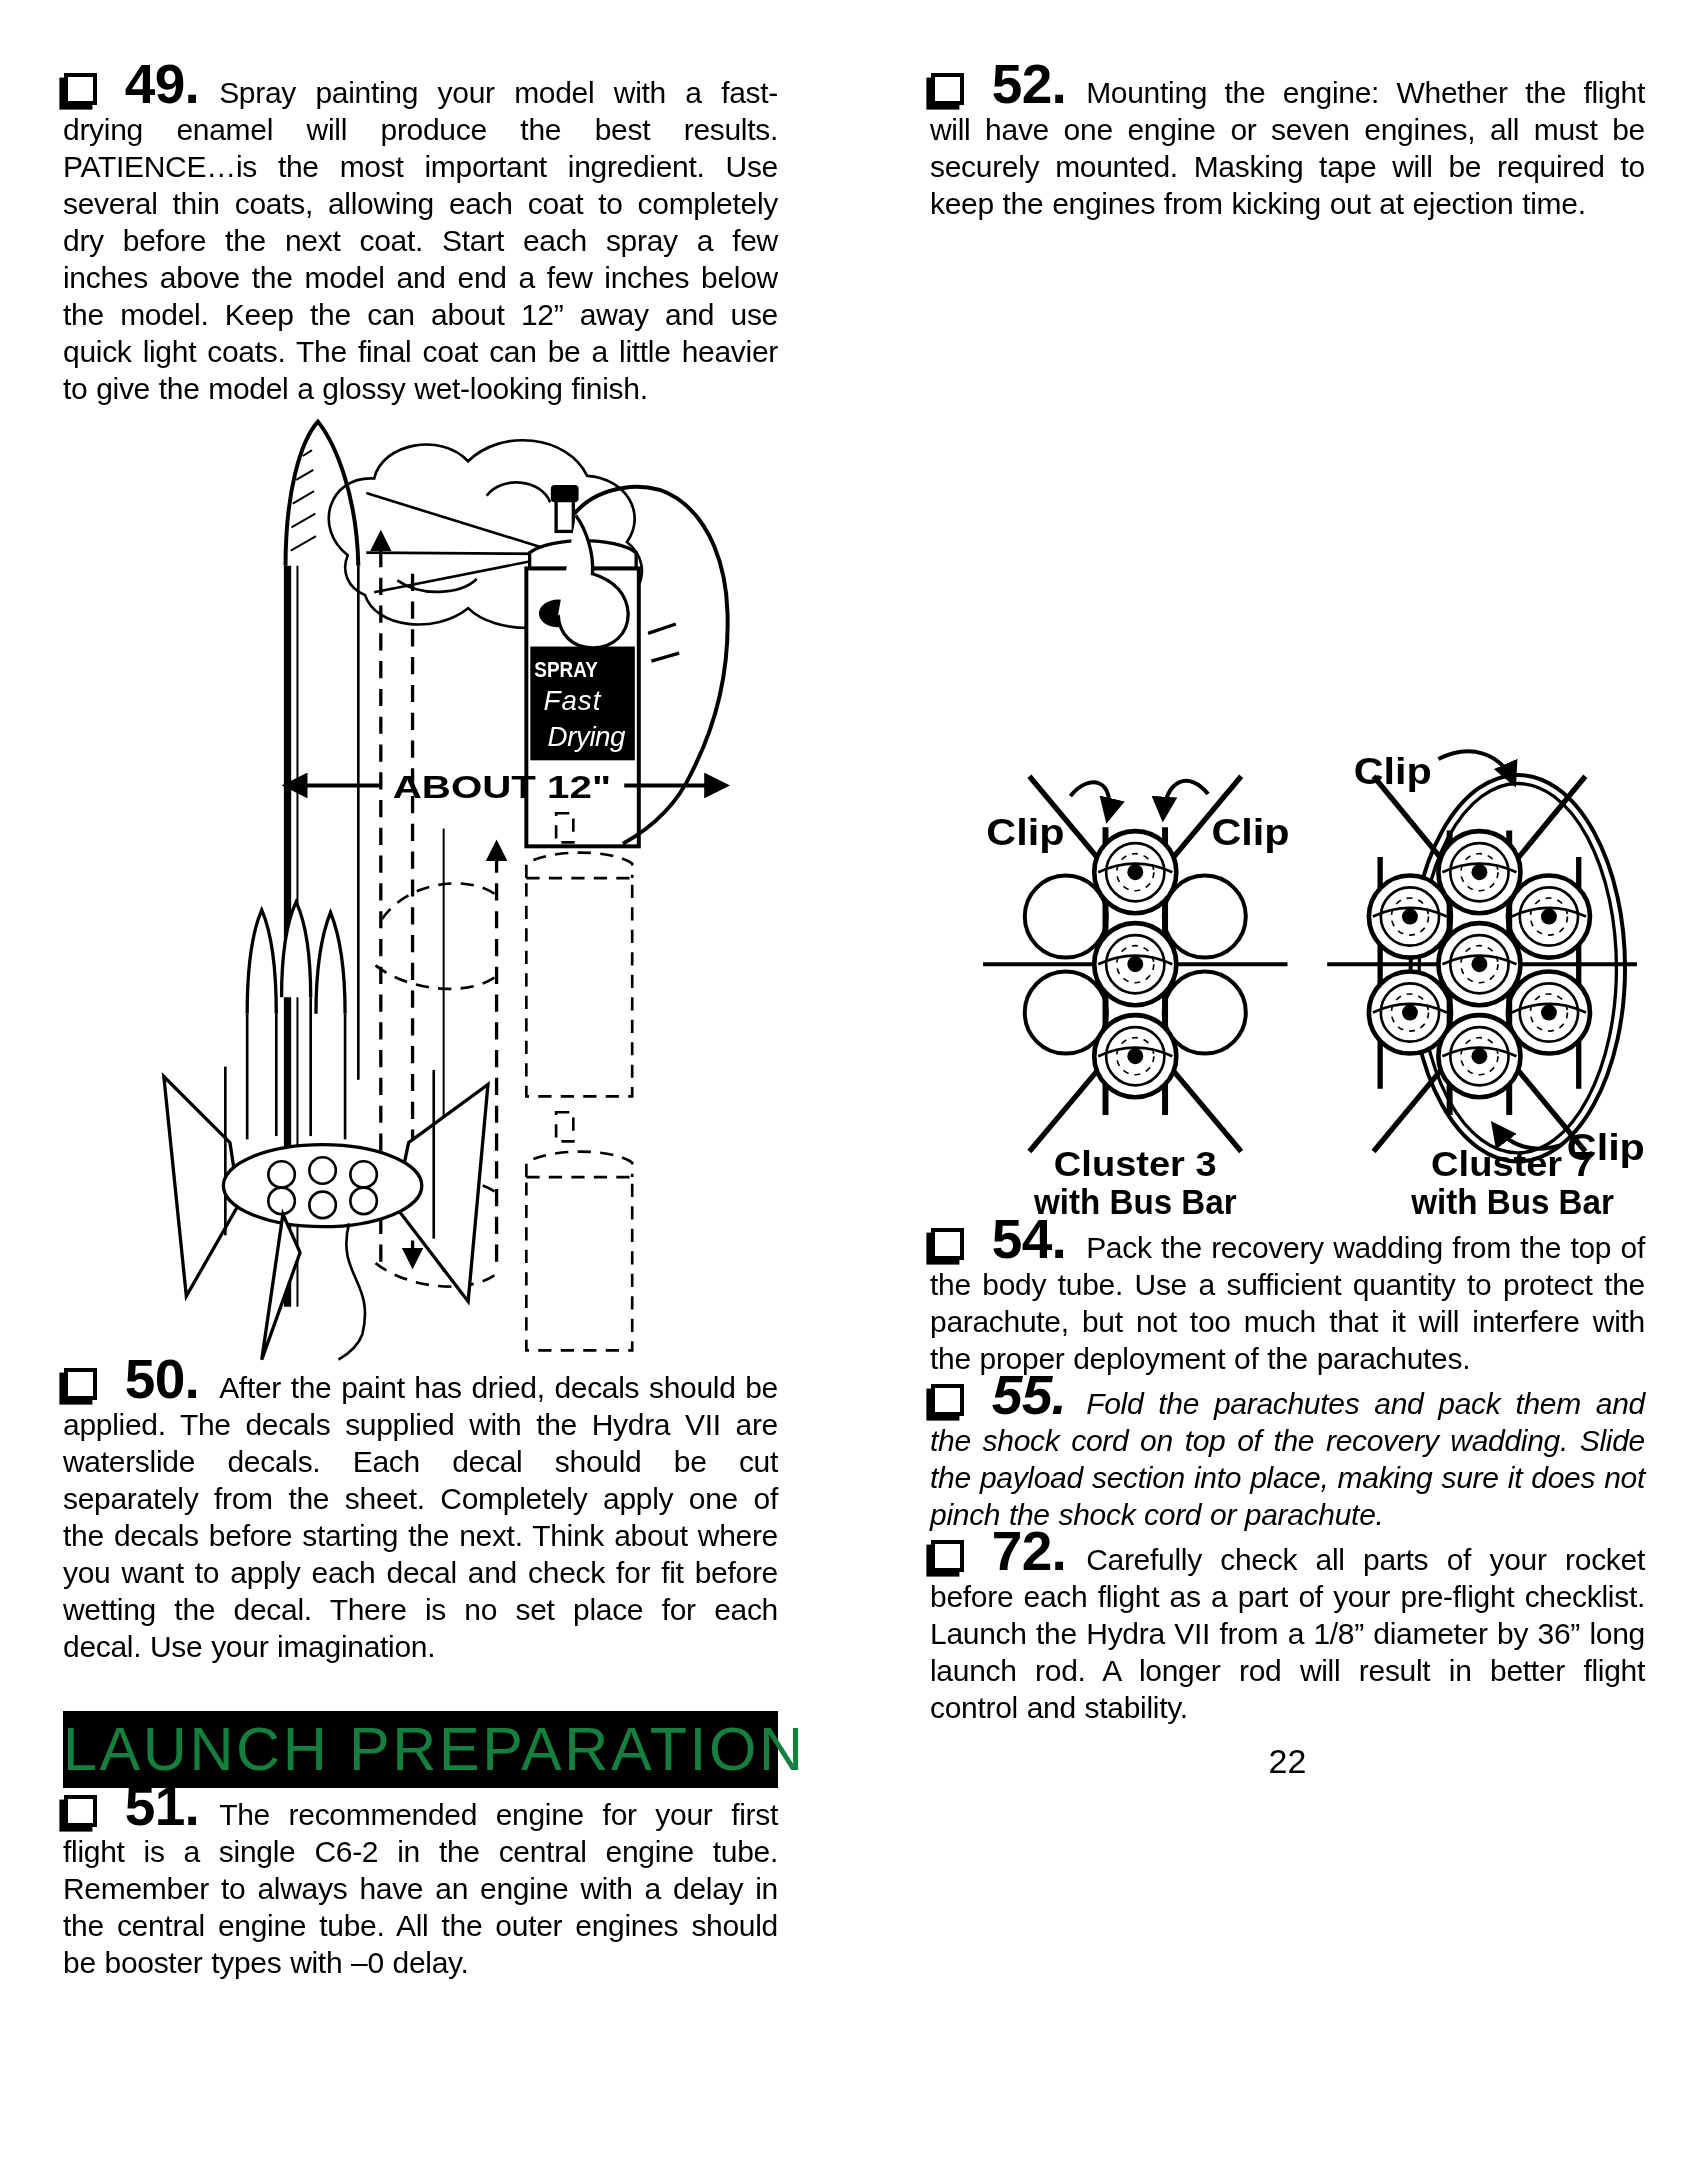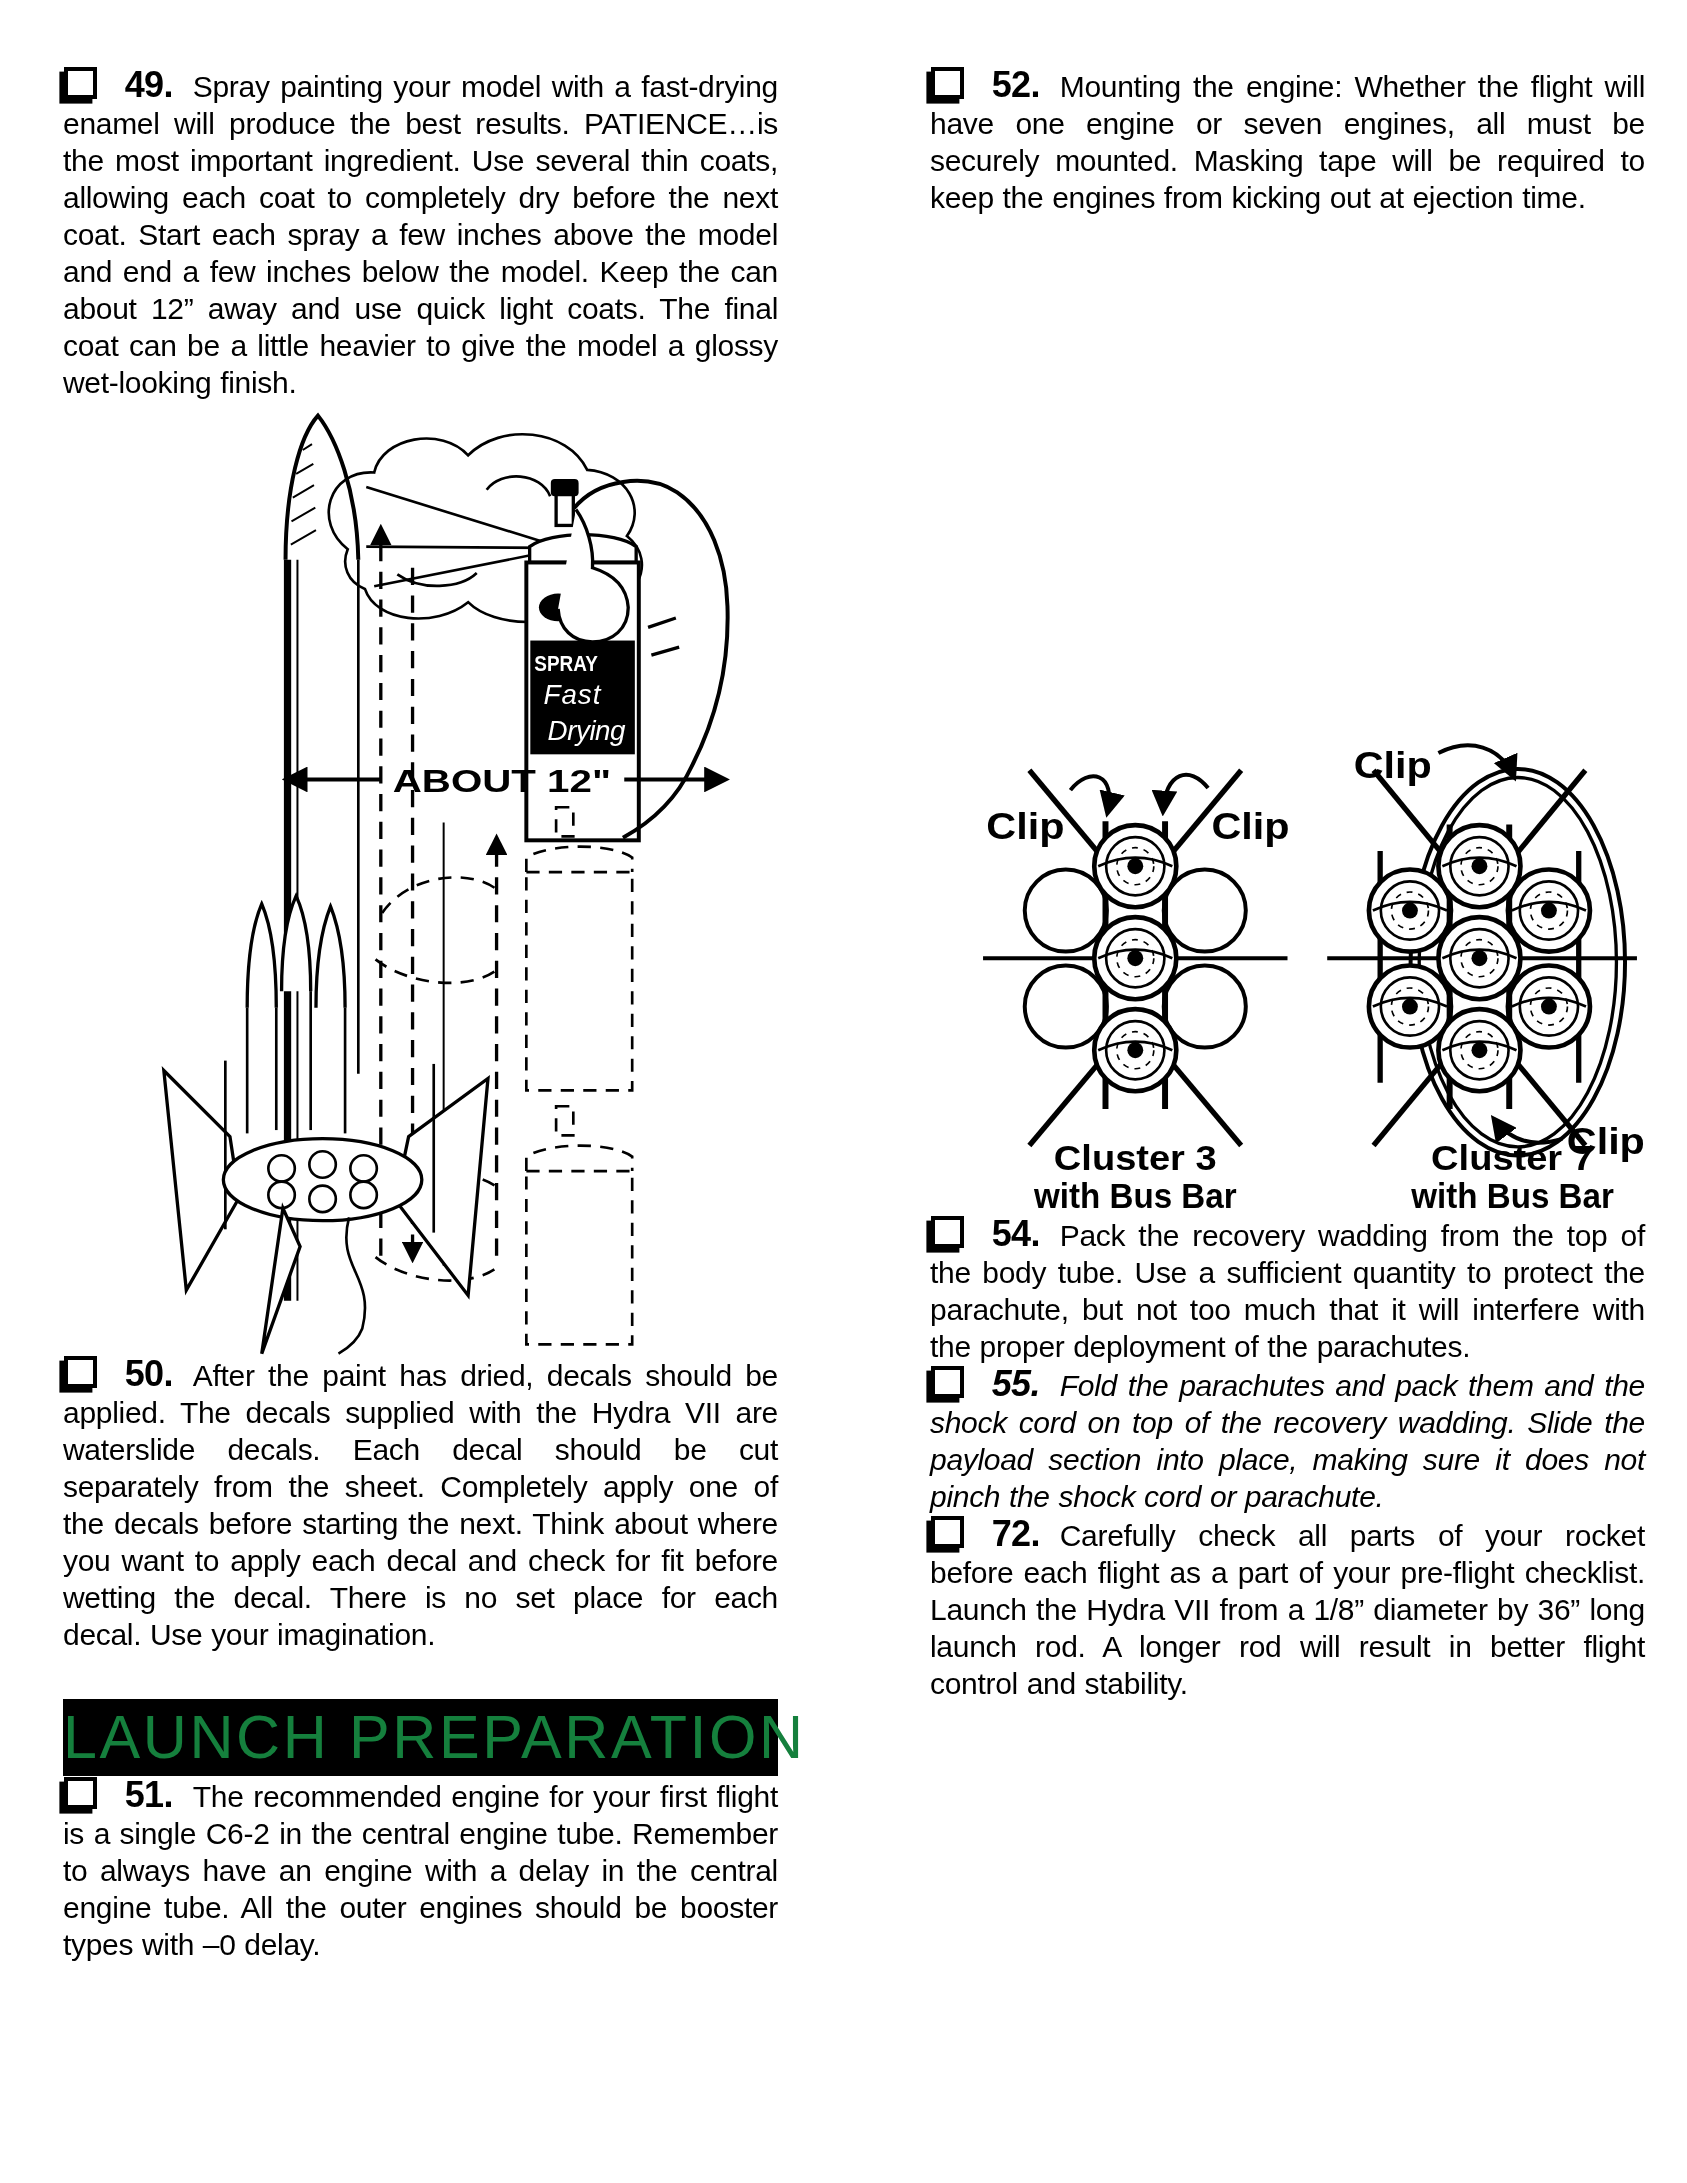--- a/index.html
+++ b/index.html
@@ -8,21 +8,21 @@
   .sheet{position:absolute;inset:0;background:#fff;}
   .col{position:absolute;top:66px;width:715px;}
   .col-left{left:63px;}
   .col-right{left:930px;}
 
   p.step{font-size:30px;line-height:37px;text-align:justify;margin:0;
          letter-spacing:-0.3px;word-spacing:0.7px;}
   .checkbox{display:inline-block;width:24.5px;height:24.5px;border:4px solid #000;
             background:#fff;box-shadow:-4.6px 4.6px 0 0 #000;
             margin:0 28px 0 1.3px;vertical-align:-2px;}
-  .step-num{font-size:36px;font-weight:bold;letter-spacing:-0.7px;
+  .step-num{font-size:55px;font-weight:bold;letter-spacing:-0.7px;
             line-height:37px;margin-right:20px;}
 
   figure{margin:0;padding:0;}
   .spray-figure{margin-top:8px;}
   .cluster-figure{margin-top:496px;}
 
   .note{margin-top:18.5px;}
   .m50{margin-top:33px;}
   .m54{margin-top:53px;}
   .m55{margin-top:76px;font-style:italic;}
@@ -244,16 +244,17 @@
     </p>
 
     <p class="step m55">
       <span class="checkbox"></span><span class="step-num">55.</span><span>Fold the parachutes and pack them and the shock cord on top of the recovery wadding. Slide the payload section into place, making sure it does not pinch the shock cord or parachute.</span>
     </p>
 
     <p class="step m56">
       <span class="checkbox"></span><span class="step-num">72.</span><span>Carefully check all parts of your rocket before each flight as a part of your pre-flight checklist. Launch the Hydra VII from a 1/8” diameter by 36” long launch rod. A longer rod will result in better flight control and stability.</span>
     </p>
 
+    <div class="pagenum pagenum-right">22</div>
   </div>
 
 </div>
 
 
 </body></html>

